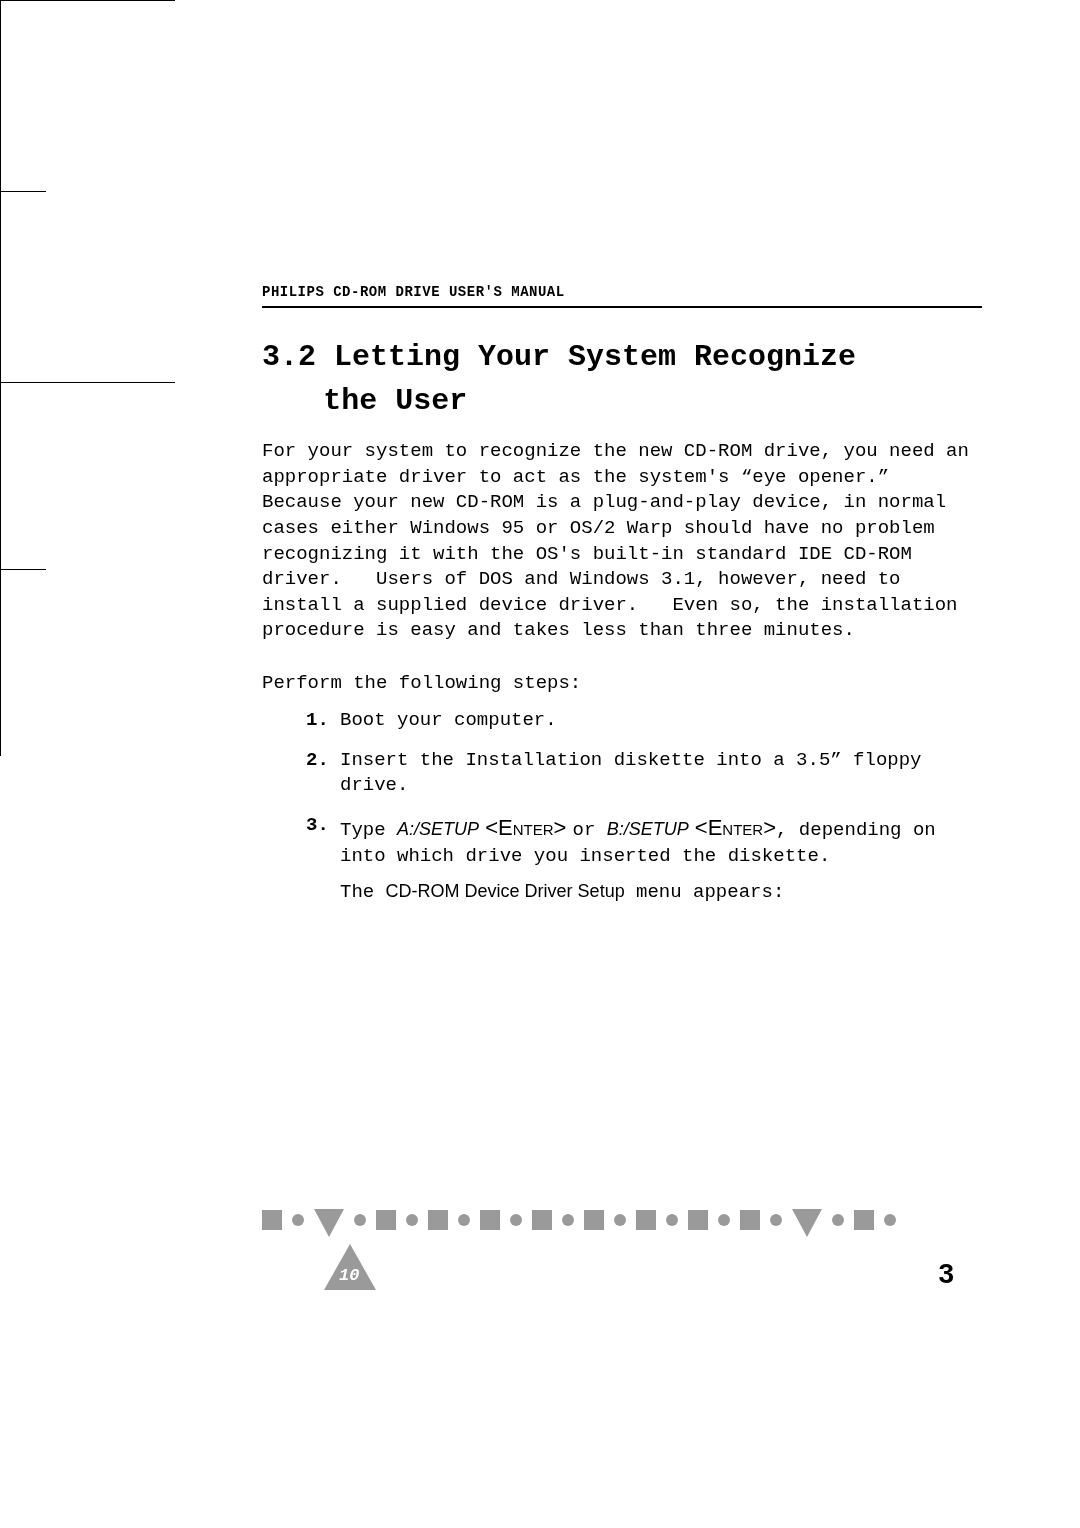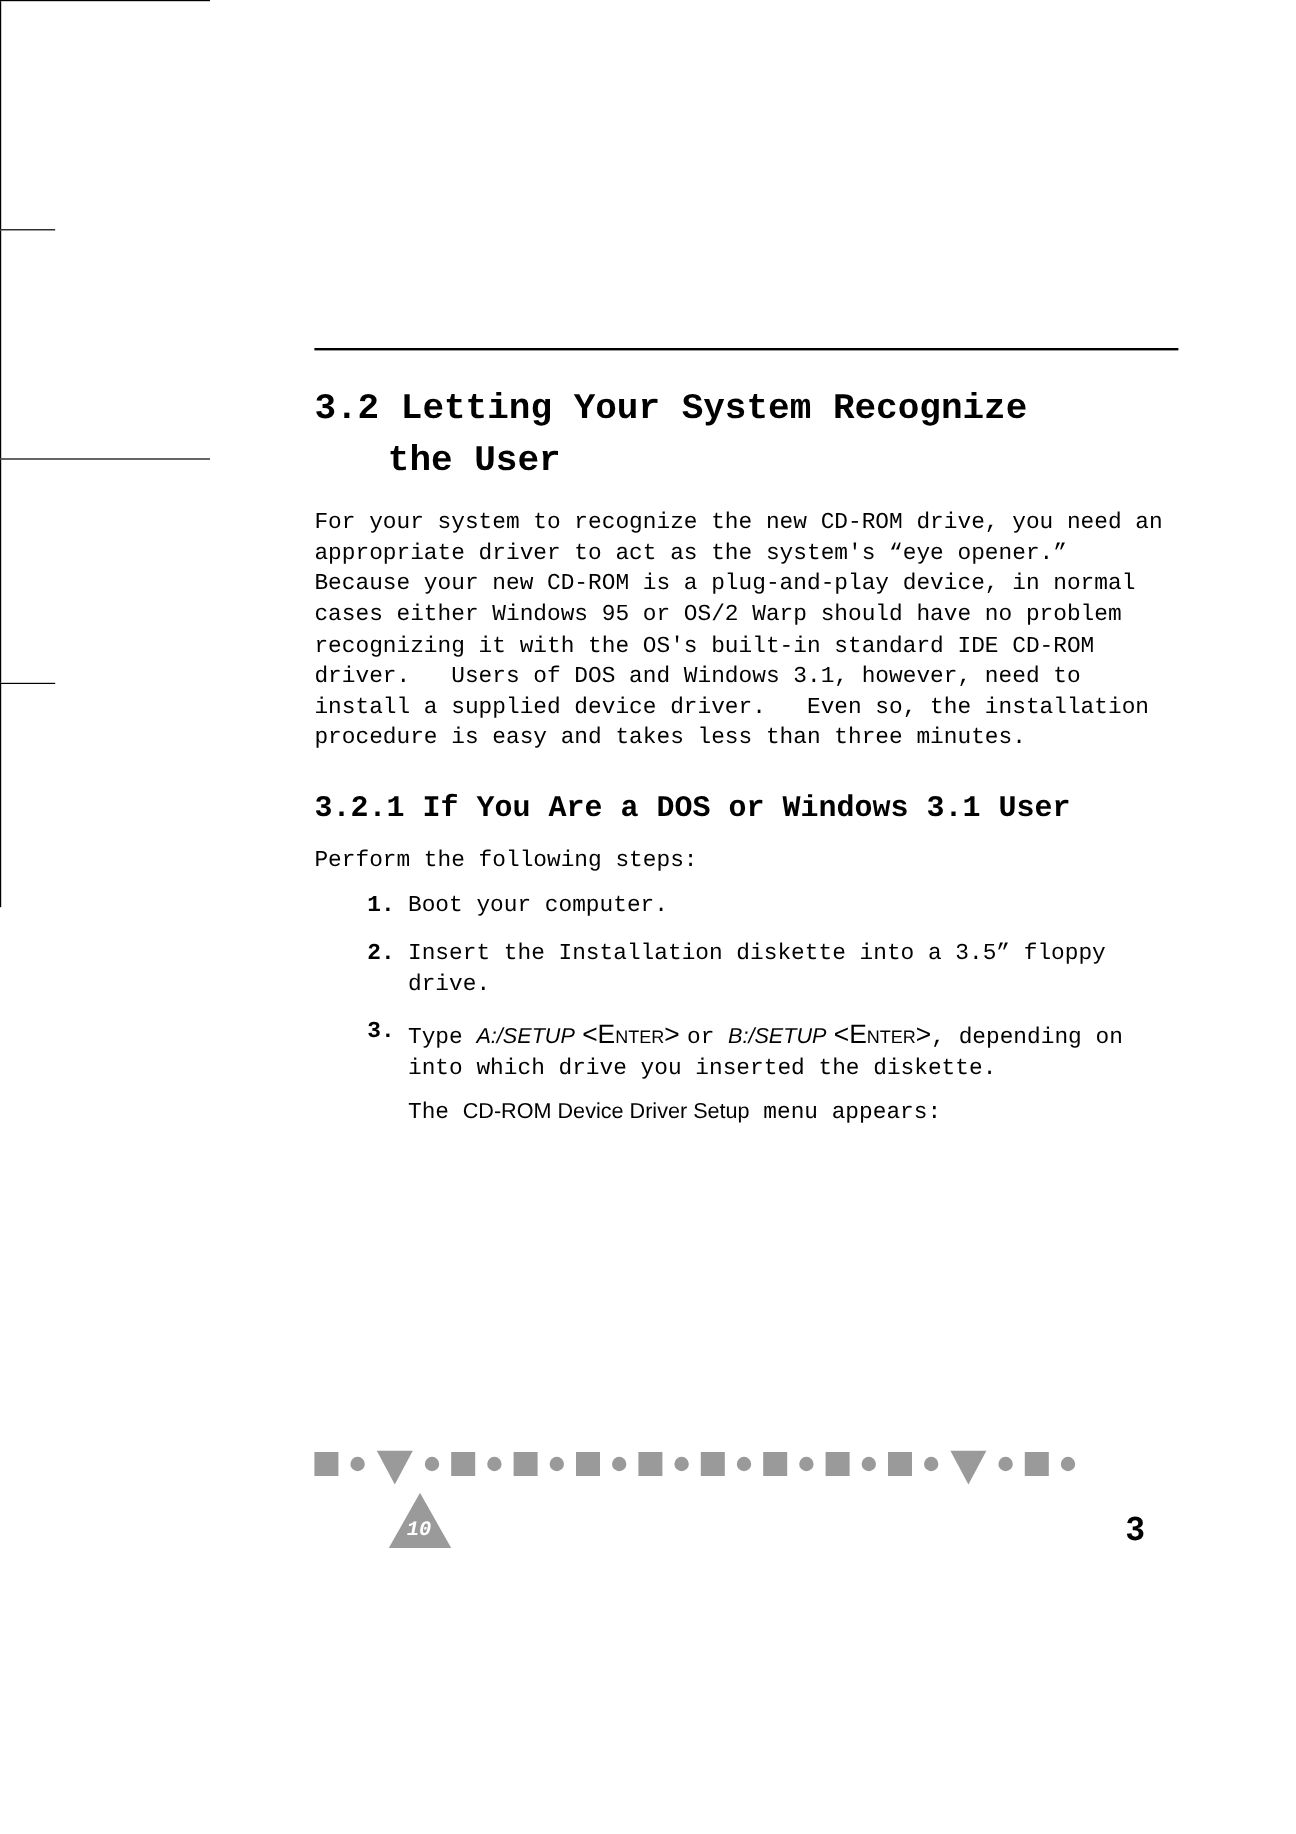--- a/index.html
+++ b/index.html
@@ -151,30 +151,30 @@
 <div class="crop-tl-v"></div>
 <div class="crop-tr"></div>
 <div class="crop-tr-v"></div>
 <div class="crop-bl"></div>
 <div class="crop-bl-v"></div>
 <div class="crop-br"></div>
 <div class="crop-br-v"></div>
 
 <div class="page">
 
+  <div class="running-head">PHILIPS CD-ROM DRIVE USER'S MANUAL</div>
   <hr class="rule">
 
   <div class="h1">
     <div>3.2 Letting Your System Recognize</div>
     <div class="indent-line">the User</div>
   </div>
 
   <div class="body-text">For your system to recognize the new CD-ROM drive, you need an appropriate driver to act as the system's “eye opener.”  Because your new CD-ROM is a plug-and-play device, in normal cases either Windows 95 or OS/2 Warp should have no problem recognizing it with the OS's built-in standard IDE CD-ROM driver.   Users of DOS and Windows 3.1, however, need to install a supplied device driver.   Even so, the installation procedure is easy and takes less than three minutes.</div>
 
-  <div class="h2">3.2.1 If You Are a DOS or Windows 3.1 User</div>
 
   <div class="lead">Perform the following steps:</div>
 
   <ol class="steps">
     <li>
       <span class="num">1.</span>
       <span>Boot your computer.</span>
     </li>
     <li>
       <span class="num">2.</span>

